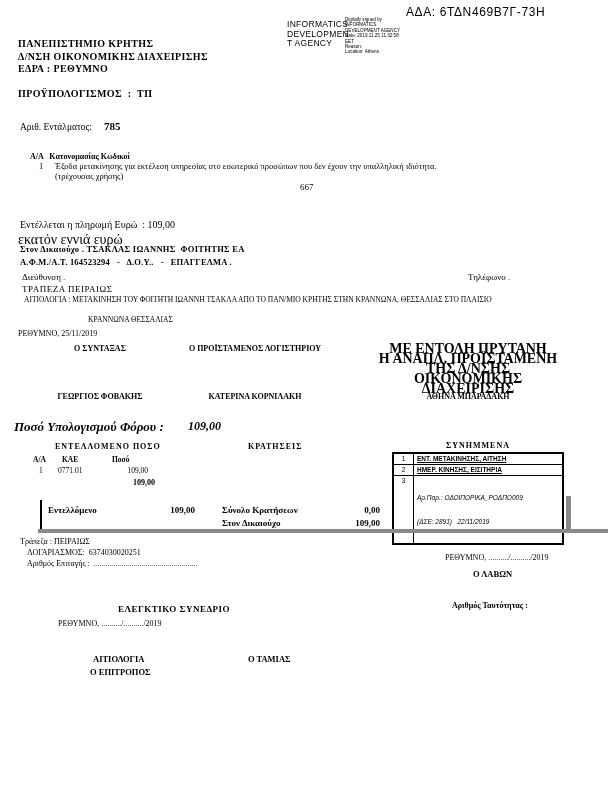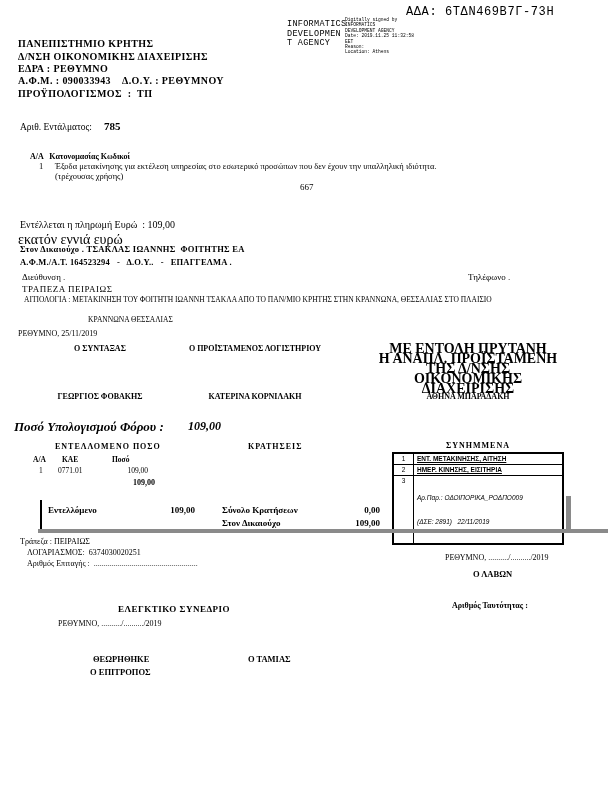--- a/index.html
+++ b/index.html
@@ -6,21 +6,21 @@
   html,body { background:#ffffff; }
   .page {
     position:relative; width:612px; height:792px; background:#fff;
     font-family:"Liberation Serif", serif; color:#000; overflow:hidden;
   }
   .abs { position:absolute; white-space:pre; line-height:1.15; }
   .b { font-weight:bold; }
   .it { font-style:italic; }
   .ctr { text-align:center; white-space:pre-line; }
   .rt { text-align:right; }
-  .sans { font-family:Liberation Mono, monospace; }
+  .sans { font-family:Liberation Sans, sans-serif; }
   .prelines { white-space:pre-line; }
 
   .ada { left:406px; top:6px; font-size:12px; letter-spacing:0.6px; }
   .stamp-agency { left:287px; top:20px; font-size:8.5px; line-height:9.5px; letter-spacing:0.3px; }
   .stamp-details { left:345px; top:17px; font-size:4.6px; line-height:5.4px; }
 
   .issuer { left:18px; font-size:10px; letter-spacing:0.4px; }
 
   .att-table {
     position:absolute; left:392px; top:452px; width:172px;
@@ -50,21 +50,20 @@
 INFORMATICS
 DEVELOPMENT AGENCY
 Date: 2019.11.25 11:32:58
 EET
 Reason:
 Location: Athens</div>
 
   <div class="abs b issuer" style="top:38px">ΠΑΝΕΠΙΣΤΗΜΙΟ ΚΡΗΤΗΣ</div>
   <div class="abs b issuer" style="top:51px">Δ/ΝΣΗ ΟΙΚΟΝΟΜΙΚΗΣ ΔΙΑΧΕΙΡΙΣΗΣ</div>
   <div class="abs b issuer" style="top:63px">ΕΔΡΑ : ΡΕΘΥΜΝΟ</div>
-  <div class="abs b issuer" style="top:75px">Α.Φ.Μ. : 090033943    Δ.Ο.Υ. : ΡΕΘΥΜΝΟΥ</div>
   <div class="abs b issuer" style="top:88px">ΠΡΟΫΠΟΛΟΓΙΣΜΟΣ  :  ΤΠ</div>
 
   <div class="abs" style="left:20px;top:122px;font-size:9.5px">Αριθ. Εντάλματος:</div>
   <div class="abs b" style="left:104px;top:120px;font-size:11px">785</div>
 
   <div class="abs b" style="left:30px;top:152px;font-size:8px">Α/Α   Κατονομασίας Κωδικοί</div>
   <div class="abs" style="left:39px;top:162px;font-size:8.5px">1</div>
   <div class="abs" style="left:55px;top:162px;font-size:8.5px">Έξοδα μετακίνησης για εκτέλεση υπηρεσίας στο εσωτερικό προσώπων που δεν έχουν την υπαλληλική ιδιότητα.</div>
   <div class="abs" style="left:55px;top:172px;font-size:8.5px">(τρέχουσας χρήσης)</div>
 
@@ -135,17 +134,17 @@
   <div class="abs b rt" style="left:328px;top:518px;width:52px;font-size:9px">109,00</div>
 
   <div class="abs" style="left:20px;top:537px;font-size:8px">Τράπεζα : ΠΕΙΡΑΙΩΣ</div>
   <div class="abs" style="left:27px;top:548px;font-size:8px">ΛΟΓΑΡΙΑΣΜΟΣ:  6374030020251</div>
   <div class="abs" style="left:27px;top:559px;font-size:8px">Αριθμός Επιταγής :  ....................................................</div>
   <div class="abs" style="left:445px;top:553px;font-size:8px">ΡΕΘΥΜΝΟ, ........../........../2019</div>
   <div class="abs b" style="left:473px;top:570px;font-size:8.5px">Ο ΛΑΒΩΝ</div>
   <div class="abs b" style="left:452px;top:601px;font-size:8px">Αριθμός Ταυτότητας :</div>
   <div class="abs b" style="left:118px;top:604px;font-size:9px;letter-spacing:0.5px">ΕΛΕΓΚΤΙΚΟ ΣΥΝΕΔΡΙΟ</div>
   <div class="abs" style="left:58px;top:619px;font-size:8px">ΡΕΘΥΜΝΟ, ........../........../2019</div>
-  <div class="abs b" style="left:93px;top:655px;font-size:8.5px">ΘΕΩΡΗΘΗΚΕ</div>
+  <div class="abs b" style="left:93px;top:655px;font-size:8.5px">ΑΙΤΙΟΛΟΓΙΑ</div>
   <div class="abs b" style="left:90px;top:668px;font-size:8.5px">Ο ΕΠΙΤΡΟΠΟΣ</div>
   <div class="abs b" style="left:248px;top:655px;font-size:8.5px">Ο ΤΑΜΙΑΣ</div>
 
 </div>
 
 </body></html>

